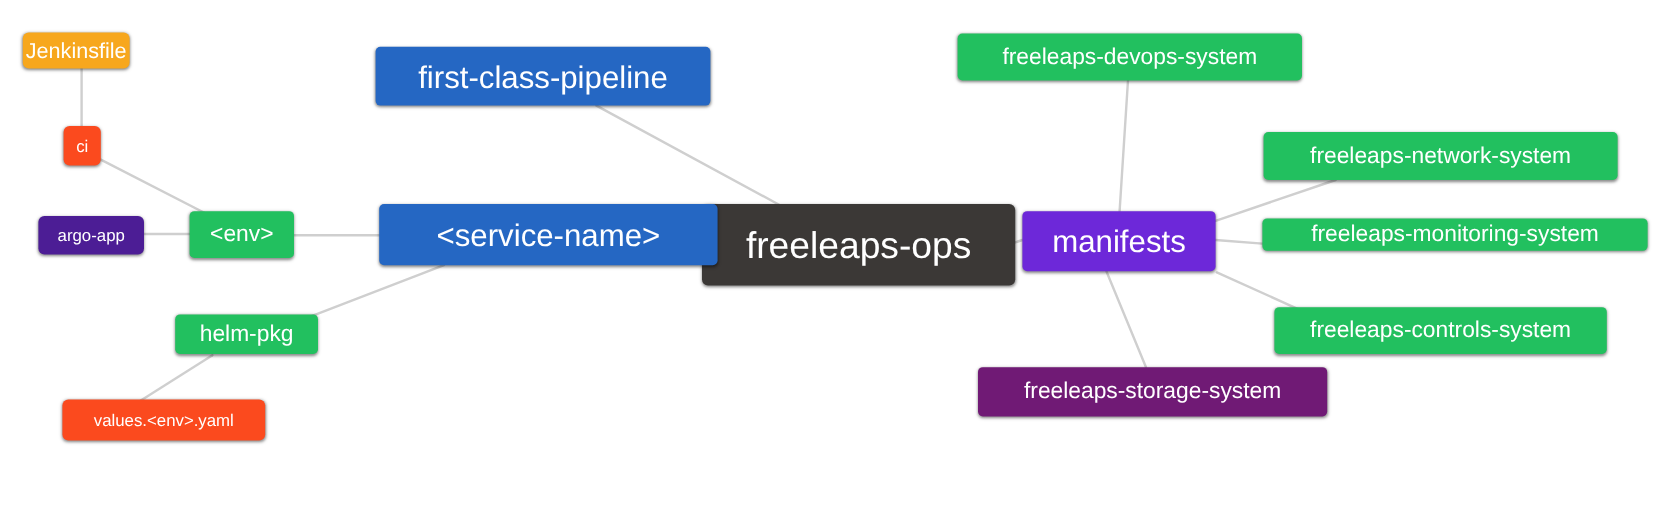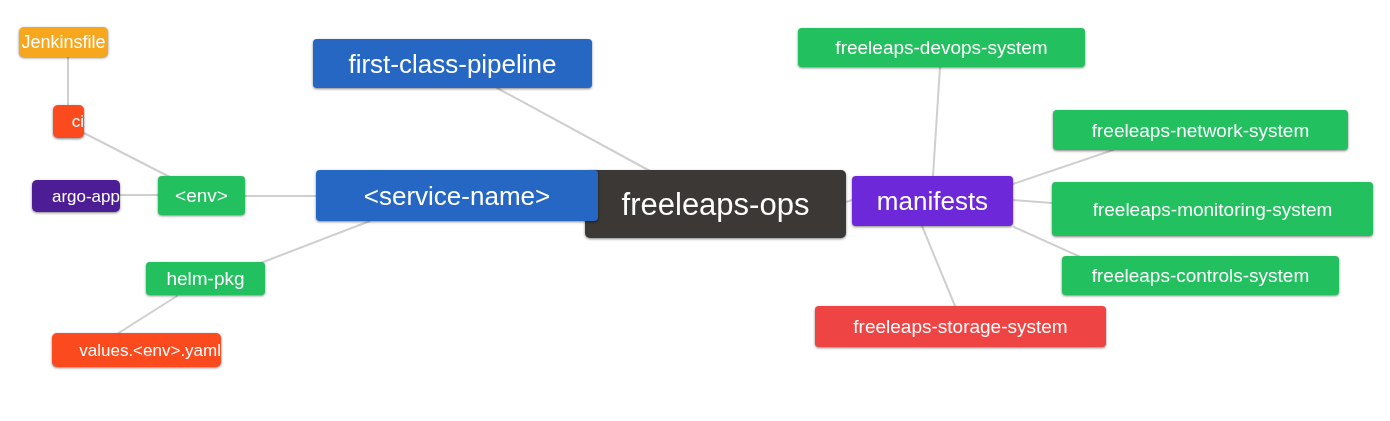--- a/index.html
+++ b/index.html
@@ -32,21 +32,21 @@
     white-space: nowrap;
     border-radius: 4px;
     box-shadow: 0 1px 3px rgba(0,0,0,0.35), 0 1px 2px rgba(0,0,0,0.18);
     cursor: pointer;
     user-select: none;
     line-height: 1;
   }
   .role-root   { font-size: 31px; border-radius: 5px; align-items: center; }
   .role-level1 { font-size: 26px; }
   .role-level2 { font-size: 19px; }
-  .role-level3 { font-size: 17px; border-radius: 5px; justify-content: flex-end; }
+  .role-level3 { font-size: 14px; border-radius: 5px; }
   .role-level4 { font-size: 18px; border-radius: 5px; }
 </style>
 </head>
 <body>
 
 <div id="mindmap-canvas" style="background: rgb(255, 255, 255);">
   <svg id="edge-layer" viewBox="0 0 1390 421" xmlns="http://www.w3.org/2000/svg">
       <polyline points="68,57 68,105" fill="none" stroke="#cfcfcf" stroke-width="2" stroke-linecap="round"></polyline>
       <polyline points="84,133 195,190" fill="none" stroke="#cfcfcf" stroke-width="2" stroke-linecap="round"></polyline>
       <polyline points="120,195 158,195" fill="none" stroke="#cfcfcf" stroke-width="2" stroke-linecap="round"></polyline>
@@ -80,27 +80,27 @@
       </div>
       <div class="mm-node role-level2" style="left: 146px; top: 262px; width: 119px; height: 33px; background: rgb(34, 192, 95); color: rgb(255, 255, 255);">
         <span>helm-pkg</span>
       </div>
       <div class="mm-node role-level2" style="left: 798px; top: 28px; width: 287px; height: 39px; background: rgb(34, 192, 95); color: rgb(255, 255, 255);">
         <span>freeleaps-devops-system</span>
       </div>
       <div class="mm-node role-level2" style="left: 1053px; top: 110px; width: 295px; height: 40px; background: rgb(34, 192, 95); color: rgb(255, 255, 255);">
         <span>freeleaps-network-system</span>
       </div>
-      <div class="mm-node role-level2" style="left: 1052px; top: 182px; width: 321px; height: 54px; background: rgb(34, 192, 95); color: rgb(255, 255, 255);">
+      <div class="mm-node role-level2" style="left: 1052px; top: 182px; width: 321px; height: 27px; background: rgb(34, 192, 95); color: rgb(255, 255, 255);">
         <span>freeleaps-monitoring-system</span>
       </div>
       <div class="mm-node role-level2" style="left: 1062px; top: 256px; width: 277px; height: 39px; background: rgb(34, 192, 95); color: rgb(255, 255, 255);">
         <span>freeleaps-controls-system</span>
       </div>
-      <div class="mm-node role-level2" style="left: 815px; top: 306px; width: 291px; height: 41px; background: #ef4444; color: rgb(255, 255, 255);">
+      <div class="mm-node role-level2" style="left: 815px; top: 306px; width: 291px; height: 41px; background: #701a75; color: rgb(255, 255, 255);">
         <span>freeleaps-storage-system</span>
       </div>
       <div class="mm-node role-level3" style="left: 53px; top: 105px; width: 31px; height: 33px; background: rgb(251, 74, 30); color: rgb(255, 255, 255);">
         <span>ci</span>
       </div>
       <div class="mm-node role-level3" style="left: 32px; top: 180px; width: 88px; height: 32px; background: #4c1d95; color: rgb(255, 255, 255);">
         <span>argo-app</span>
       </div>
       <div class="mm-node role-level3" style="left: 8px; top: 333px; width: 169px; height: 34px; background: rgb(251, 74, 30); color: rgb(255, 255, 255); margin-left: 44px;">
         <span>values.&lt;env&gt;.yaml</span>

